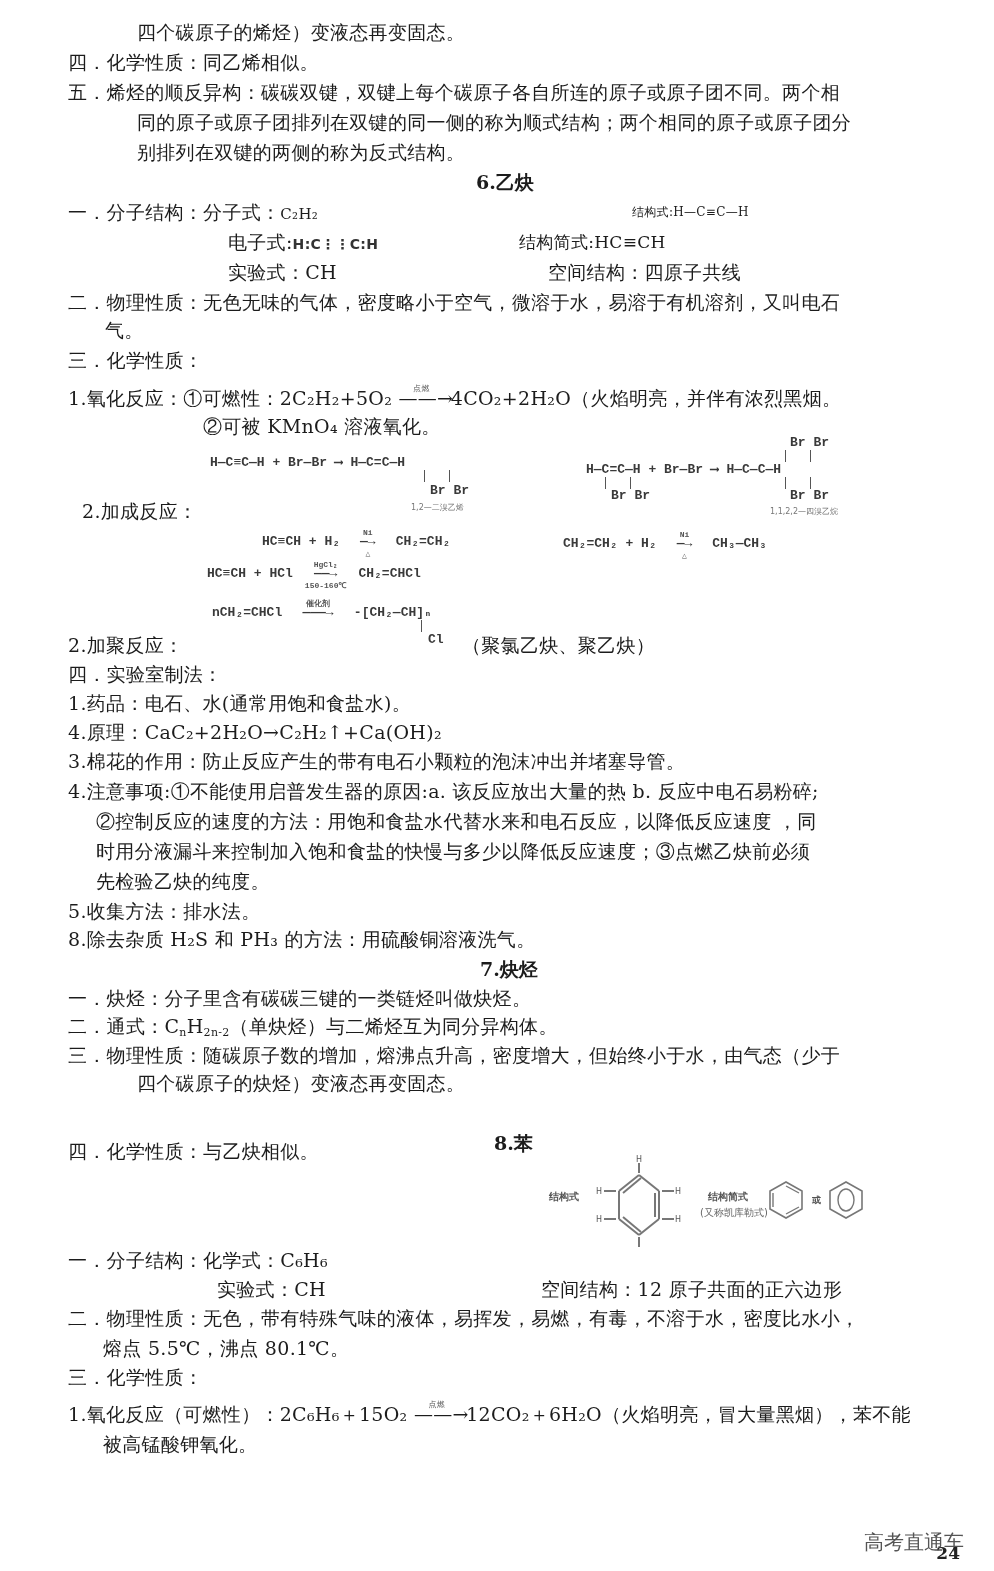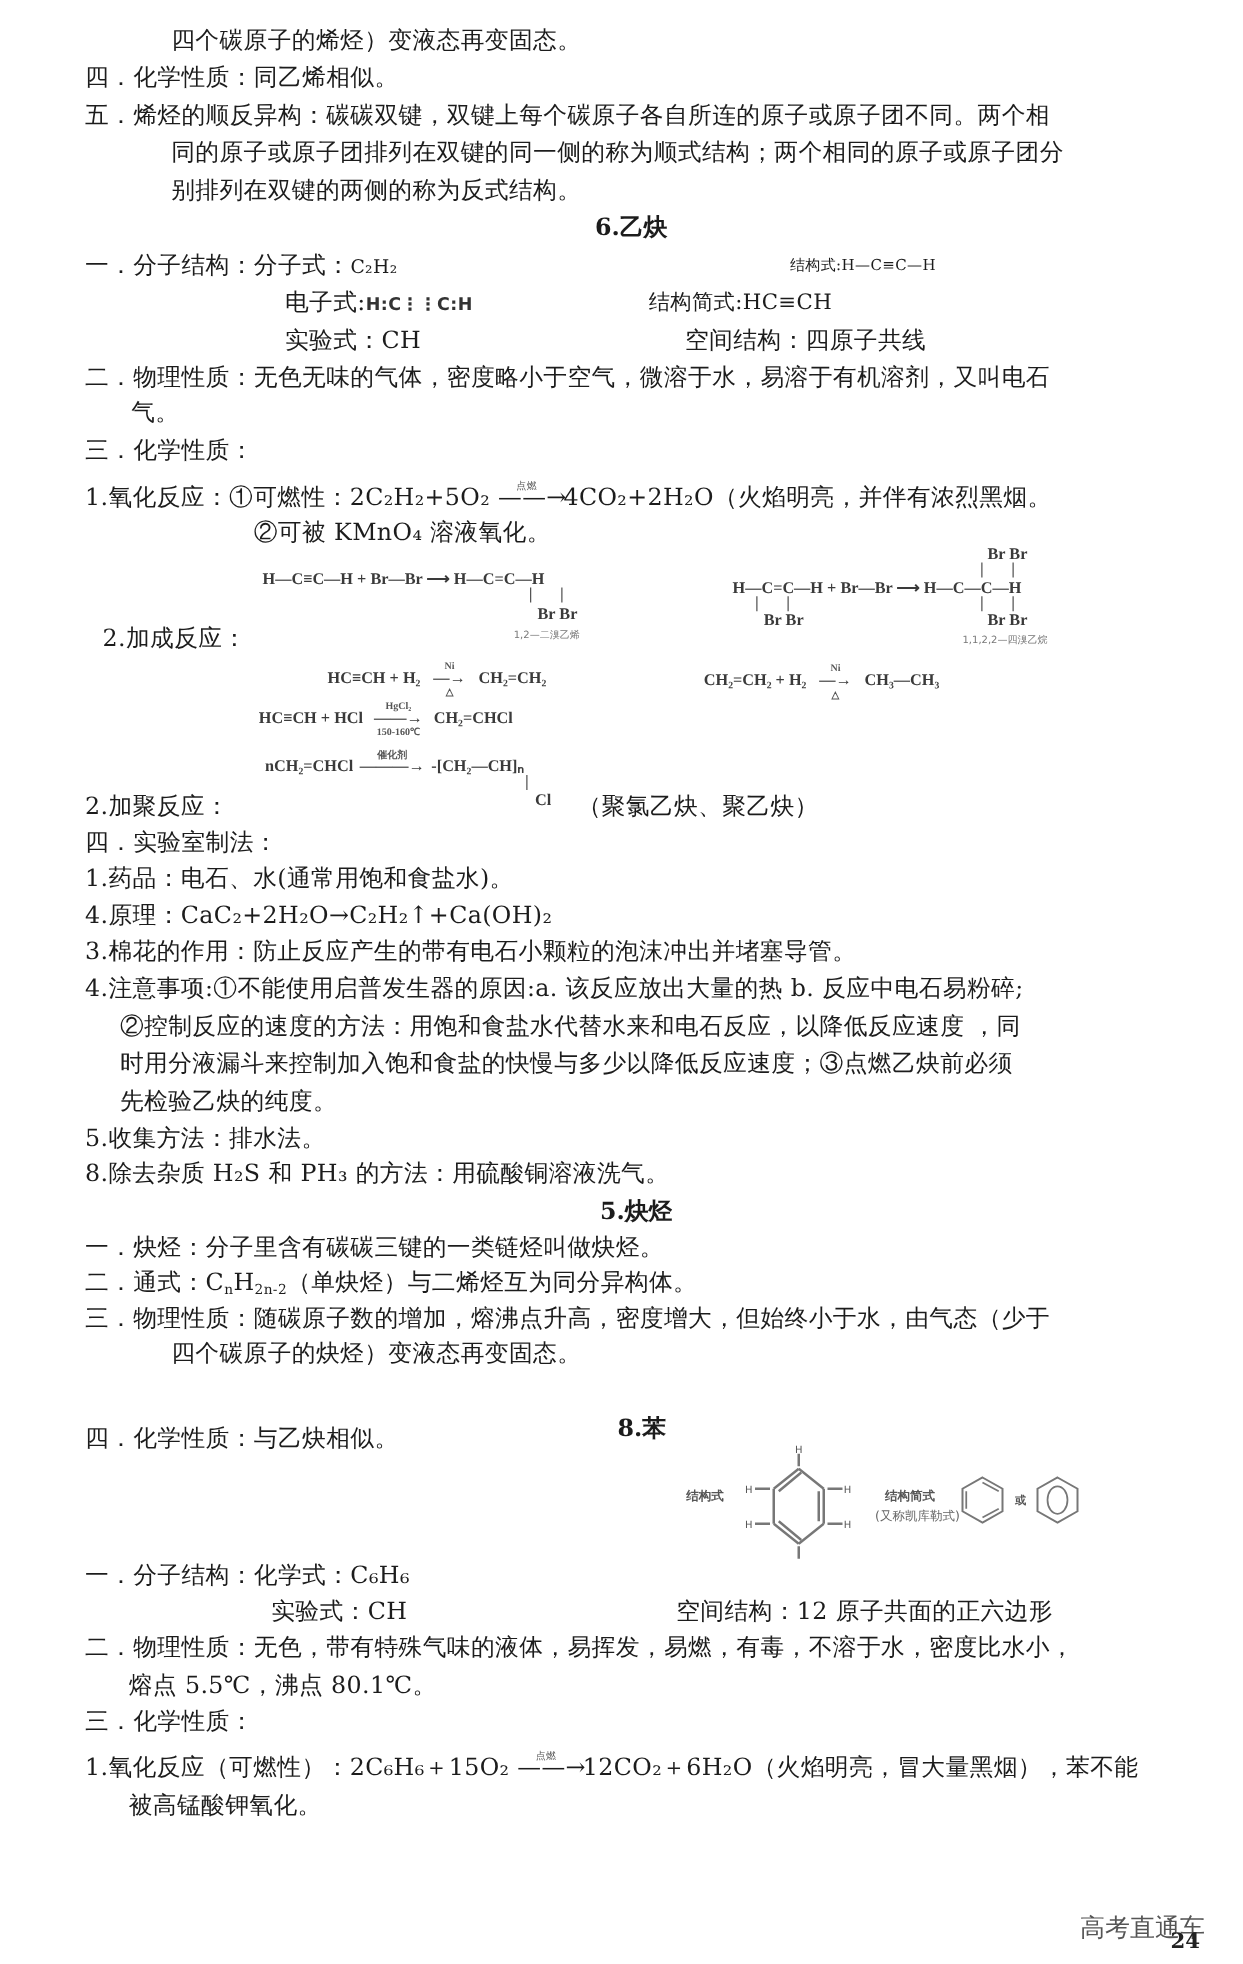--- a/index.html
+++ b/index.html
@@ -3,21 +3,21 @@
 <meta charset="utf-8">
 <style>
   html, body { margin:0; padding:0; background:#ffffff; }
   body {
     width:994px; height:1571px; position:relative; overflow:hidden;
     font-family:"DejaVu Serif","Liberation Serif",serif;
     color:#1c1c1c;
   }
   .ln { position:absolute; font-size:19px; line-height:24px; white-space:nowrap; letter-spacing:0.3px; }
   .h { position:absolute; font-size:19px; font-weight:bold; line-height:24px; white-space:nowrap; }
-  .chem { position:absolute; font-family:Liberation Serif, serif; font-size:13px; font-weight:bold; color:#3a3a3a; white-space:nowrap; line-height:14px;padding-left:14px; }
+  .chem { position:absolute; font-family:Liberation Mono, monospace; font-size:13px; font-weight:bold; color:#3a3a3a; white-space:nowrap; line-height:14px;padding-left:14px; }
   .tiny { position:absolute; font-family:"DejaVu Sans",sans-serif; font-size:8px; color:#777; white-space:nowrap; }
   sub { font-size:11px; vertical-align:-3px; line-height:0; }
   .arr { display:inline-block; position:relative; width:46px; text-align:center; }
   .arr .lab { position:absolute; top:-9px; left:0; width:100%; font-size:8px; color:#555; text-align:center; }
   .arr .bot { position:absolute; top:12px; left:0; width:100%; font-size:8px; color:#555; text-align:center; }
   .footer-brand { position:absolute; right:30px; top:1515px; font-family:"DejaVu Sans",sans-serif; font-size:20px; color:#555;margin-top:14px; }
   .page-num { position:absolute; right:34px; top:1543px; font-family:"DejaVu Serif",serif; font-size:17px; font-weight:bold; color:#222; }
   .vbar { position:absolute; width:1px; background:#555; }
 </style>
 </head>
@@ -105,21 +105,21 @@
 <div class="ln" style="left:68px;top:691px">1.药品：电石、水(通常用饱和食盐水)。</div>
 <div class="ln" style="left:68px;top:720px">4.原理：CaC₂+2H₂O→C₂H₂↑+Ca(OH)₂</div>
 <div class="ln" style="left:68px;top:749px">3.棉花的作用：防止反应产生的带有电石小颗粒的泡沫冲出并堵塞导管。</div>
 <div class="ln" style="left:68px;top:779px">4.注意事项:①不能使用启普发生器的原因:a.  该反应放出大量的热 b.  反应中电石易粉碎;</div>
 <div class="ln" style="left:96px;top:809px">②控制反应的速度的方法：用饱和食盐水代替水来和电石反应，以降低反应速度 ，同</div>
 <div class="ln" style="left:96px;top:839px">时用分液漏斗来控制加入饱和食盐的快慢与多少以降低反应速度；③点燃乙炔前必须</div>
 <div class="ln" style="left:96px;top:869px">先检验乙炔的纯度。</div>
 <div class="ln" style="left:68px;top:899px">5.收集方法：排水法。</div>
 <div class="ln" style="left:68px;top:927px">8.除去杂质 H₂S 和 PH₃ 的方法：用硫酸铜溶液洗气。</div>
 
-<div class="h" style="left:480px;top:957px">5.炔烃</div>
+<div class="h" style="left:480px;top:957px">7.炔烃</div>
 <div class="ln" style="left:68px;top:986px">一．炔烃：分子里含有碳碳三键的一类链烃叫做炔烃。</div>
 <div class="ln" style="left:68px;top:1014px">
   <span>二．通式：C</span><sub>n</sub><span>H</span><sub>2n-2</sub><span>（单炔烃）与二烯烃互为同分异构体。</span>
 </div>
 <div class="ln" style="left:68px;top:1043px">三．物理性质：随碳原子数的增加，熔沸点升高，密度增大，但始终小于水，由气态（少于</div>
 <div class="ln" style="left:137px;top:1071px">四个碳原子的炔烃）变液态再变固态。</div>
 <div class="ln" style="left:68px;top:1139px">四．化学性质：与乙炔相似。</div>
 
 <div class="h" style="left:494px;top:1131px">8.苯</div>
 

